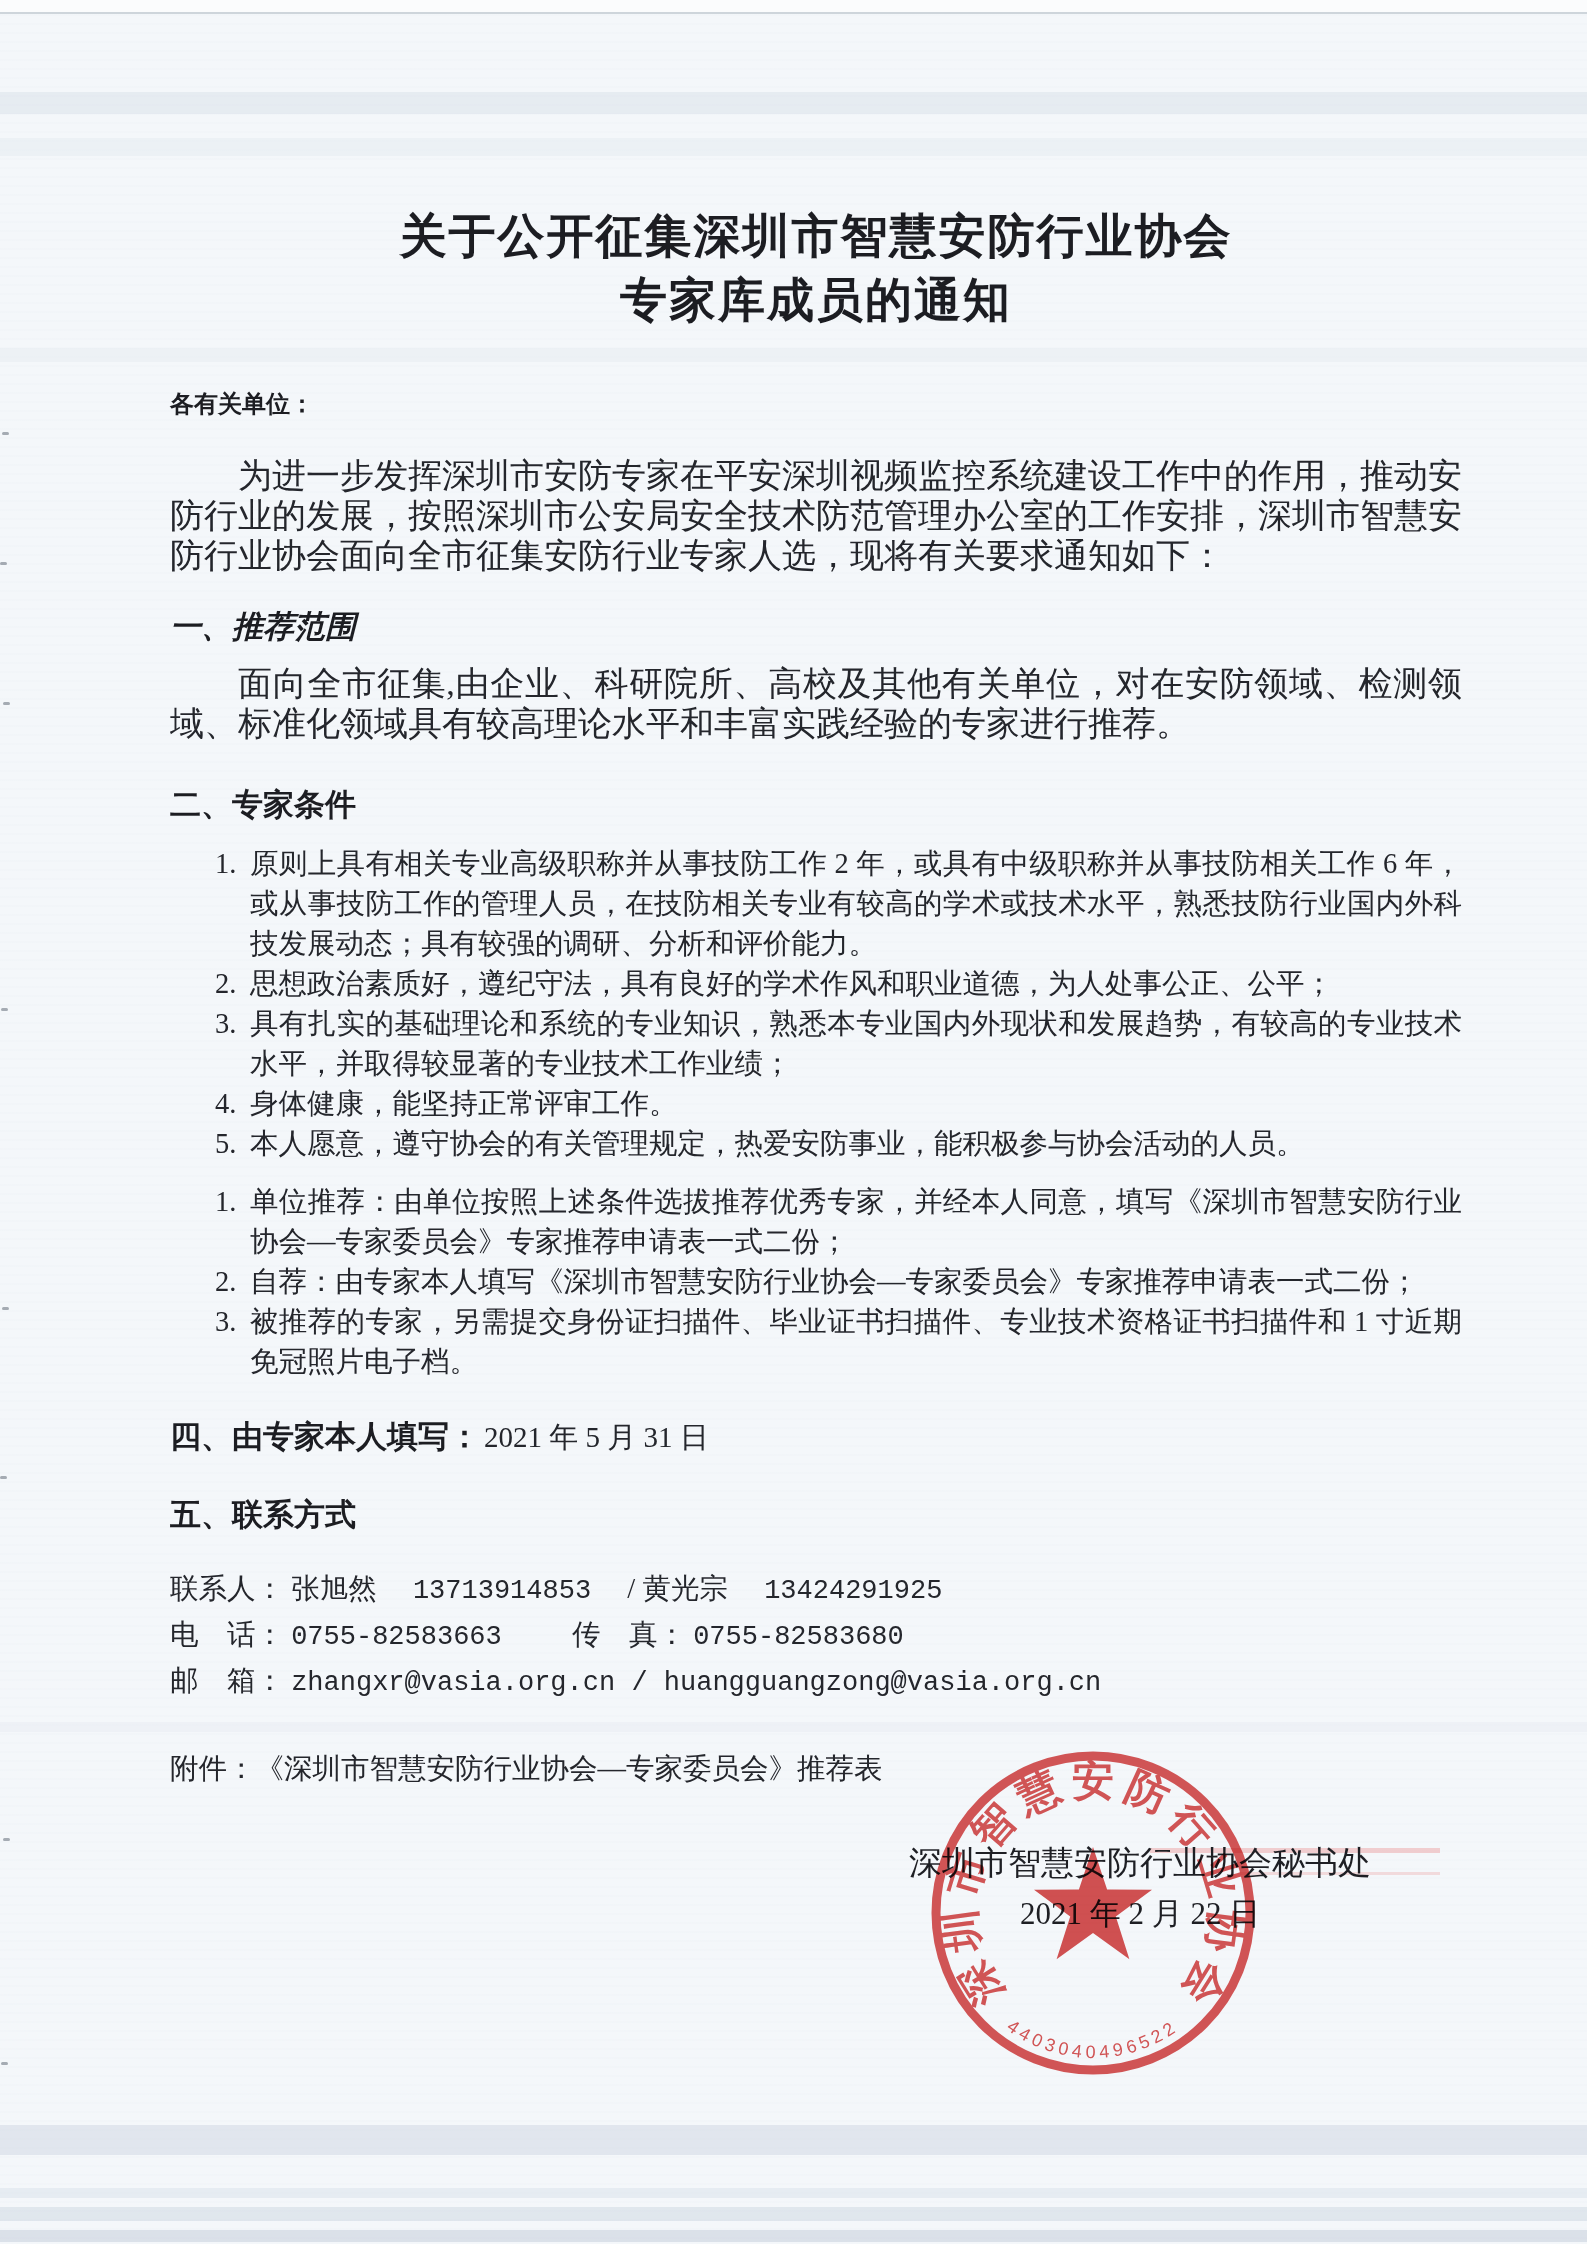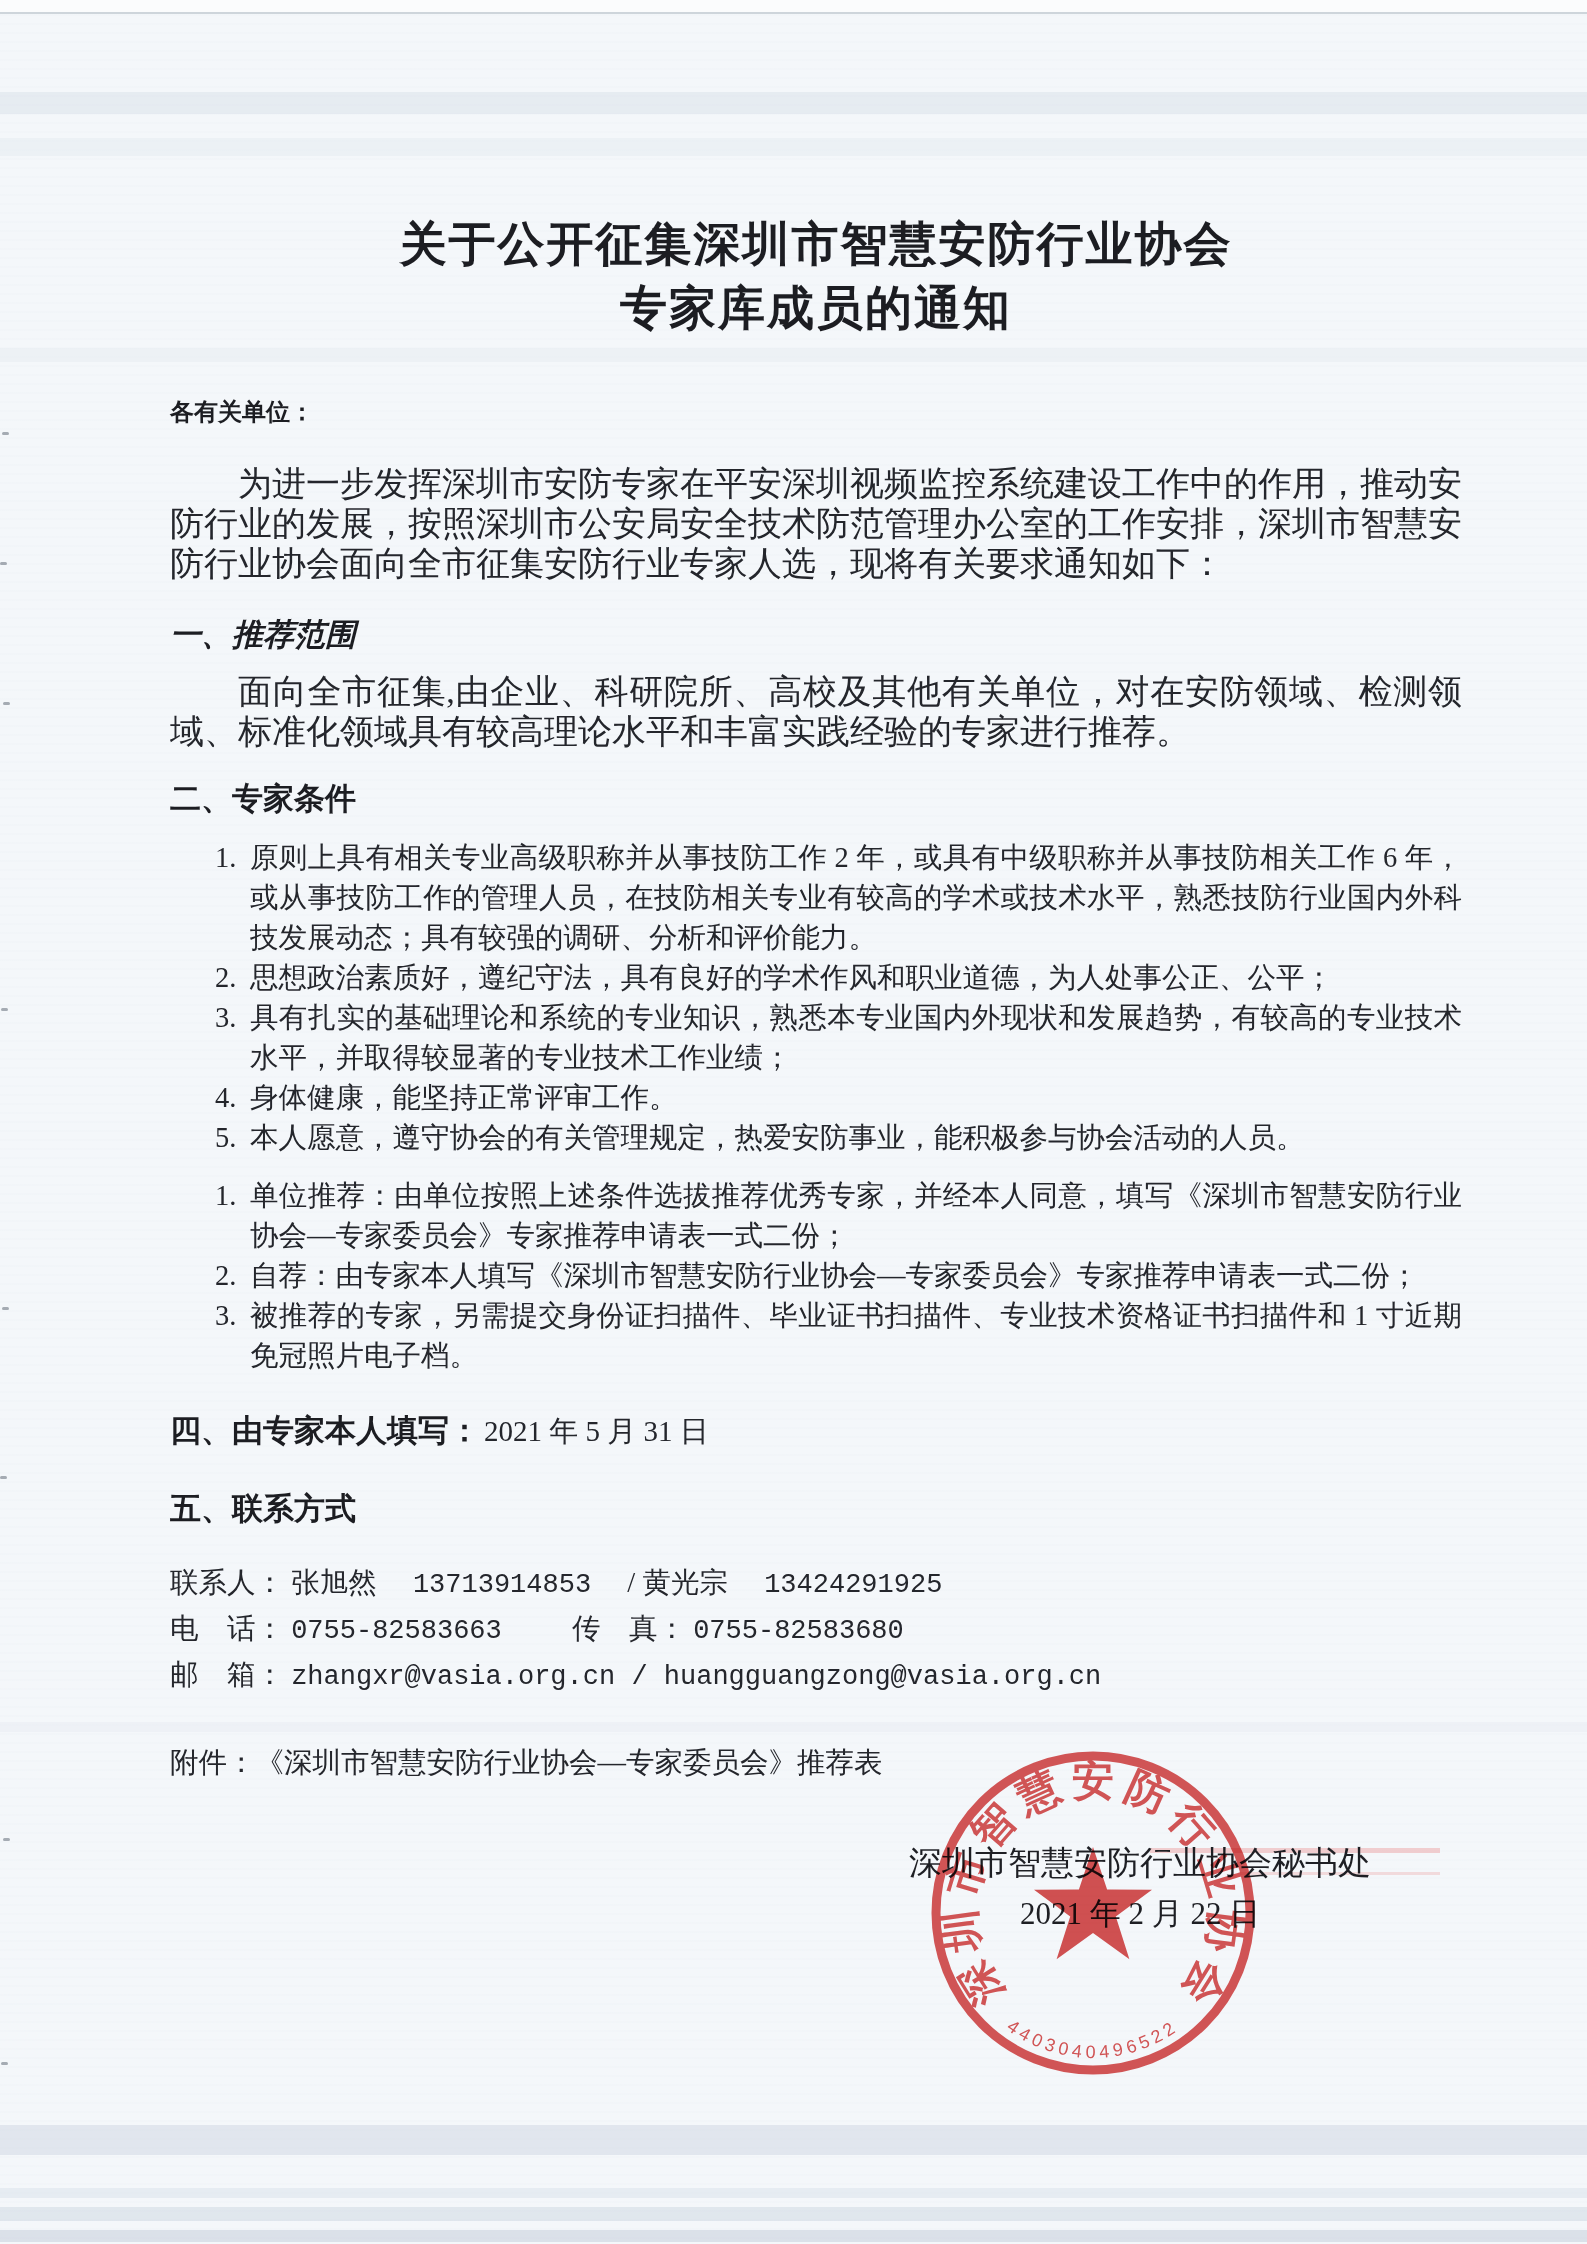--- a/index.html
+++ b/index.html
@@ -5,28 +5,28 @@
   html,body{margin:0;padding:0;}
   body{width:1587px;height:2244px;position:relative;background:#fbfcfd;overflow:hidden;
        font-family:"Liberation Serif",serif;color:#24262c;}
   .page{position:absolute;left:0;top:14px;width:1587px;height:2230px;background:#f4f7fa;}
   .noise{position:absolute;inset:0;pointer-events:none;opacity:.55;
     background:repeating-linear-gradient(180deg, rgba(205,214,224,.10) 0 2px, rgba(255,255,255,0) 2px 9px);}
   .band{position:absolute;left:0;width:100%;pointer-events:none;}
   .topline{position:absolute;left:0;top:12px;width:100%;height:2px;background:rgba(170,180,192,.55);}
   .speck{position:absolute;background:rgba(85,95,108,.5);width:7px;height:3px;border-radius:2px;}
 
-  .content{position:absolute;left:170px;top:212px;width:1292px;}
+  .content{position:absolute;left:170px;top:204px;width:1292px;}
   .title{font-family:"Liberation Sans",sans-serif;font-weight:bold;font-size:47px;line-height:64px;
          letter-spacing:2px;text-align:center;color:#1c1d22;}
   .salutation{margin-top:56px;font-family:"Liberation Sans",sans-serif;font-weight:bold;font-size:24px;color:#1c1d22;}
   .para{font-size:34px;line-height:40px;text-align:justify;margin:0;}
   .intro{margin-top:36px;text-indent:2em;}
   .sec-h{font-family:"Liberation Sans",sans-serif;font-weight:bold;font-size:31px;color:#1c1d22;margin:0;}
-  .mt30{margin-top:30px;font-style:italic;} .mt28{margin-top:26px;} .mt34{margin-top:34px;} .mt36{margin-top:36px;}
+  .mt30{margin-top:30px;font-style:italic;} .mt28{margin-top:40px;} .mt34{margin-top:34px;} .mt36{margin-top:36px;}
   .sec-body{margin-top:16px;text-indent:2em;}
   .olist{margin-top:18px;}
   .li{display:flex;font-size:28.5px;line-height:40px;padding-left:45px;}
   .li .num{flex:none;width:35px;}
   .li .txt{flex:1;text-align:justify;}
   .inline-val{font-size:29px;font-family:"Liberation Serif",serif;font-weight:normal;}
   .contact{margin-top:32px;font-size:28.5px;line-height:42px;}
   .contact .row{margin-top:2px;}
   .mono{font-family:"Liberation Mono",monospace;font-size:27px;}
   .gap-l{display:inline-block;width:56px;}

